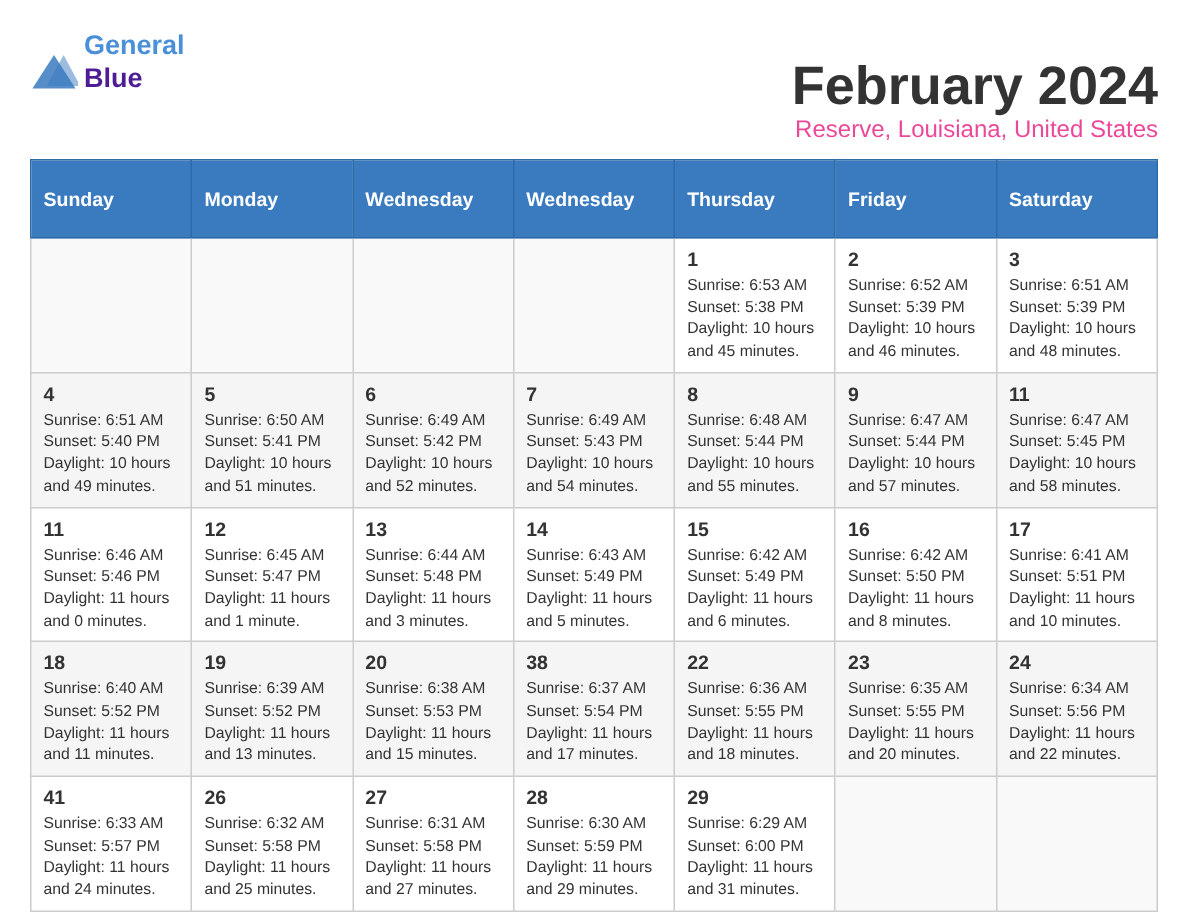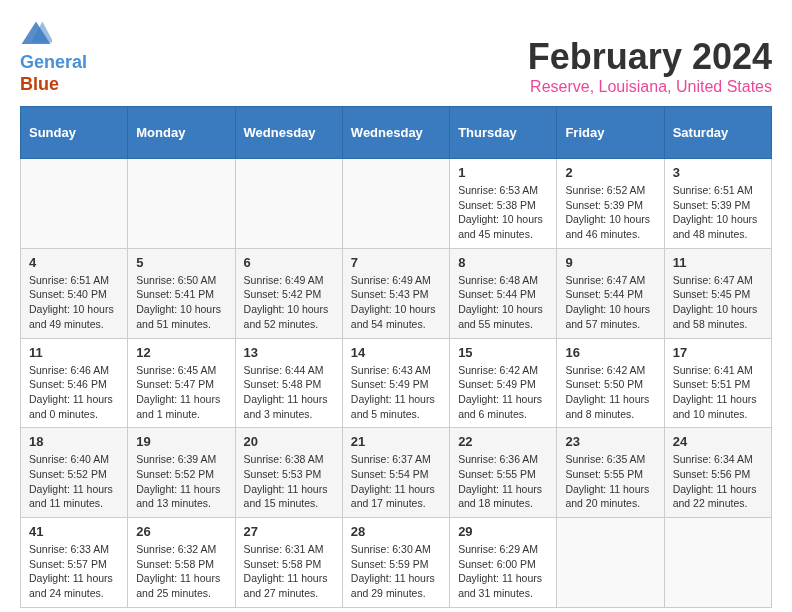--- a/index.html
+++ b/index.html
@@ -11,23 +11,22 @@
       padding: 20px;
     }
     .header {
       display: flex;
       justify-content: space-between;
       align-items: flex-start;
       margin-bottom: 10px;
     }
     .logo {
       display: flex;
-      align-items: flex-start;
+      align-items: flex-end;
       gap: 4px;
-      flex-direction: column;
     }
     .logo-text {
       font-size: 18px;
       font-weight: bold;
       color: #333;
       line-height: 1.2;
     }
     .logo-text span {
       color: #4a90d9;
     }
@@ -97,21 +96,21 @@
 <body>
 
 <div class="header">
   <div class="logo">
     <svg class="logo-icon" viewBox="0 0 40 35" xmlns="http://www.w3.org/2000/svg">
       <polygon points="20,2 38,30 2,30" fill="#3a7abf" opacity="0.85"></polygon>
       <polygon points="28,2 42,28 14,28" fill="#3a7abf" opacity="0.5"></polygon>
     </svg>
     <div class="logo-text">
       <div><span>General</span></div>
-      <div><span style="color:#c2410c;">Blue</span></div>
+      <div><span style="color:#4c1d95;">Blue</span></div>
     </div>
   </div>
   <div class="title-section">
     <div class="main-title">February 2024</div>
     <div class="subtitle">Reserve, Louisiana, United States</div>
   </div>
 </div>
 
 <table class="calendar">
   <thead>
@@ -211,21 +210,21 @@
         </td>
         <td>
           <span class="day-number">19</span>
           <div class="day-info">Sunrise: 6:39 AM<br>Sunset: 5:52 PM<br>Daylight: 11 hours<br>and 13 minutes.</div>
         </td>
         <td>
           <span class="day-number">20</span>
           <div class="day-info">Sunrise: 6:38 AM<br>Sunset: 5:53 PM<br>Daylight: 11 hours<br>and 15 minutes.</div>
         </td>
         <td>
-          <span class="day-number">21</span>
+          <span class="day-number">38</span>
           <div class="day-info">Sunrise: 6:37 AM<br>Sunset: 5:54 PM<br>Daylight: 11 hours<br>and 17 minutes.</div>
         </td>
         <td>
           <span class="day-number">22</span>
           <div class="day-info">Sunrise: 6:36 AM<br>Sunset: 5:55 PM<br>Daylight: 11 hours<br>and 18 minutes.</div>
         </td>
         <td>
           <span class="day-number">23</span>
           <div class="day-info">Sunrise: 6:35 AM<br>Sunset: 5:55 PM<br>Daylight: 11 hours<br>and 20 minutes.</div>
         </td>

